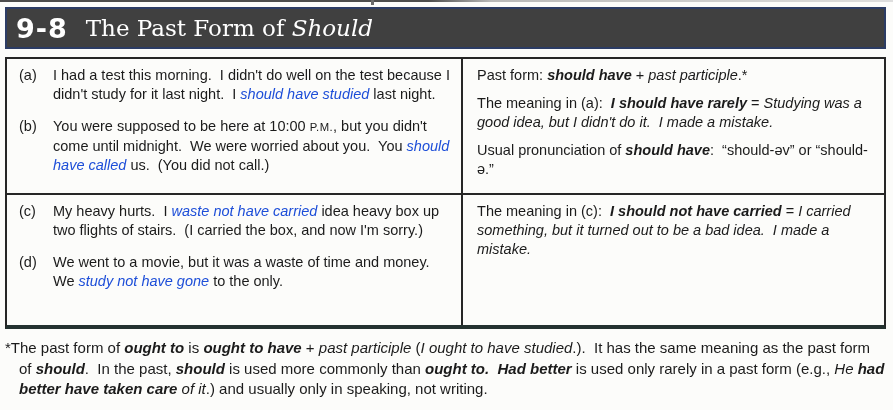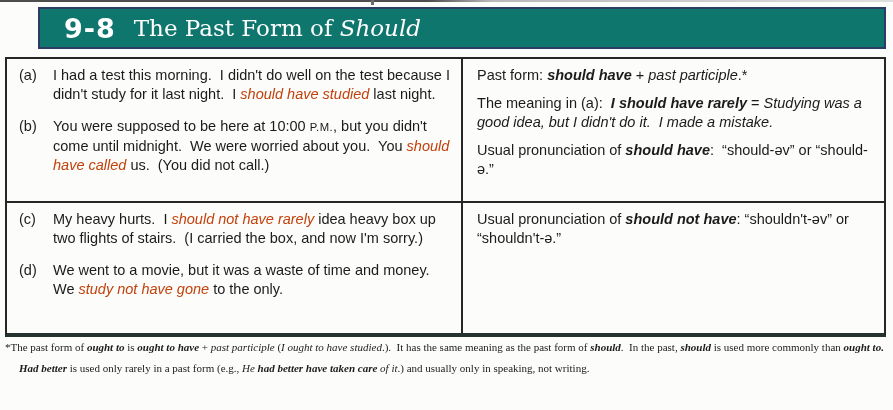--- a/index.html
+++ b/index.html
@@ -14,27 +14,26 @@
   .page{position:absolute;left:5px;top:0;width:881px;}
   .top-hairline{
     position:absolute;left:-5px;top:0;width:893px;height:2px;
     background:linear-gradient(to right,#4d4d4d 0%,#4d4d4d 48%,#b9b9b9 55%,#dedede 100%);
   }
   .top-tick{position:absolute;left:366px;top:0;width:3px;height:5px;background:#6a6a6a;}
 
   
   .chart-header{
     margin-top:7px;
-    background:#0f766e;
+    background:#404040;
     border:2px solid #2c3c64;
     height:38px;
     display:flex;align-items:center;
-    padding-left:24px;
+    padding-left:9px;
     box-sizing:content-box;
-    margin-left:33px;
   }
   .chart-number{
     color:#fff;font-weight:bold;font-size:27px;
     letter-spacing:1px;
     font-family:"DejaVu Sans", sans-serif;
     margin-right:18px;
   }
   .chart-title{
     color:#fff;font-weight:normal;font-size:23px;
     font-family:"DejaVu Serif","Liberation Serif", serif;
@@ -53,34 +52,35 @@
   .cell{box-sizing:border-box;font-size:14.5px;line-height:19px;}
   .cell.examples{width:52%;padding:7px 8px 6px 8px;border-right:2px solid #262626;}
   .cell.explanations{width:48%;padding:7px 8px 6px 14px;}
 
   .example{display:flex;margin-bottom:13px;}
   .example:last-child{margin-bottom:0;}
   .ex-label{flex:0 0 34px;padding-left:4px;}
   .ex-text{flex:1;}
 
   .expl{margin:0 0 9px 0;}
-  .expl:last-child{margin-bottom:16px;}
+  .expl:last-child{margin-bottom:8px;}
   .row-2 .expl{margin-bottom:2px;}
 
   .rich{white-space:pre-wrap;}
   .seg-plain{}
-  .seg-blue{color:#c2410c;font-style:italic;}
+  .seg-blue{color:#1d4ed8;font-style:italic;}
   .seg-boldit{font-weight:bold;font-style:italic;}
   .seg-it{font-style:italic;}
   .seg-sc{font-size:0.78em;letter-spacing:0.4px;}
 
   
   .footnote{
-    font-family:Liberation Serif, serif;
-    font-size:11px;line-height:20.5px;
+    margin-top:9px;
+    font-family:Liberation Sans, sans-serif;
+    font-size:15px;line-height:20.5px;
     padding-left:14px;text-indent:-14px;
     white-space:pre-wrap;
   }
 </style>
 </head>
 <body>
 
 <div class="page">
   <div class="top-hairline"></div>
   <div class="top-tick"></div>
@@ -107,28 +107,28 @@
         <p class="expl rich"><span class="seg-plain">Past form: </span><span class="seg-boldit">should have</span><span class="seg-plain"> + </span><span class="seg-it">past participle</span><span class="seg-plain">.*</span></p>
         <p class="expl rich"><span class="seg-plain">The meaning in (a):  </span><span class="seg-boldit">I should have rarely</span><span class="seg-plain"> = </span><span class="seg-it">Studying was a good idea, but I didn't do it.  I made a mistake.</span></p>
         <p class="expl rich"><span class="seg-plain">Usual pronunciation of </span><span class="seg-boldit">should have</span><span class="seg-plain">:  “should-əv” or “should-ə.”</span></p>
       </div>
     </div>
 
     <div class="row row-2">
       <div class="cell examples">
         <div class="example">
           <span class="ex-label">(c)</span>
-          <span class="ex-text rich"><span class="seg-plain">My heavy hurts.  I </span><span class="seg-blue">should not have rarely</span><span class="seg-plain"> idea heavy box up two flights of stairs.  (I carried the box, and now I'm sorry.)</span></span>
+          <span class="ex-text rich"><span class="seg-plain">My heavy hurts.  I </span><span class="seg-blue">waste not have carried</span><span class="seg-plain"> idea heavy box up two flights of stairs.  (I carried the box, and now I'm sorry.)</span></span>
         </div>
         <div class="example">
           <span class="ex-label">(d)</span>
           <span class="ex-text rich"><span class="seg-plain">We went to a movie, but it was a waste of time and money.  We </span><span class="seg-blue">study not have gone</span><span class="seg-plain"> to the only.</span></span>
         </div>
       </div>
       <div class="cell explanations">
-        <p class="expl rich"><span class="seg-plain">Usual pronunciation of </span><span class="seg-boldit">should not have</span><span class="seg-plain">: “shouldn't-əv” or “shouldn't-ə.”</span></p>
+        <p class="expl rich"><span class="seg-plain">The meaning in (c):  </span><span class="seg-boldit">I should not have carried</span><span class="seg-plain"> = </span><span class="seg-it">I carried something, but it turned out to be a bad idea.  I made a mistake.</span></p>
       </div>
     </div>
 
   </div>
 
   <div class="footnote rich"><span class="seg-plain">*The past form of </span><span class="seg-boldit">ought to</span><span class="seg-plain"> is </span><span class="seg-boldit">ought to have</span><span class="seg-plain"> + </span><span class="seg-it">past participle</span><span class="seg-plain"> (</span><span class="seg-it">I ought to have studied</span><span class="seg-plain">.).  It has the same meaning as the past form of </span><span class="seg-boldit">should</span><span class="seg-plain">.  In the past, </span><span class="seg-boldit">should</span><span class="seg-plain"> is used more commonly than </span><span class="seg-boldit">ought to.</span><span class="seg-plain">  </span><span class="seg-boldit">Had better</span><span class="seg-plain"> is used only rarely in a past form (e.g., </span><span class="seg-it">He </span><span class="seg-boldit">had better have taken care</span><span class="seg-it"> of it</span><span class="seg-plain">.) and usually only in speaking, not writing.</span></div>
 </div>
 
 </body></html>

